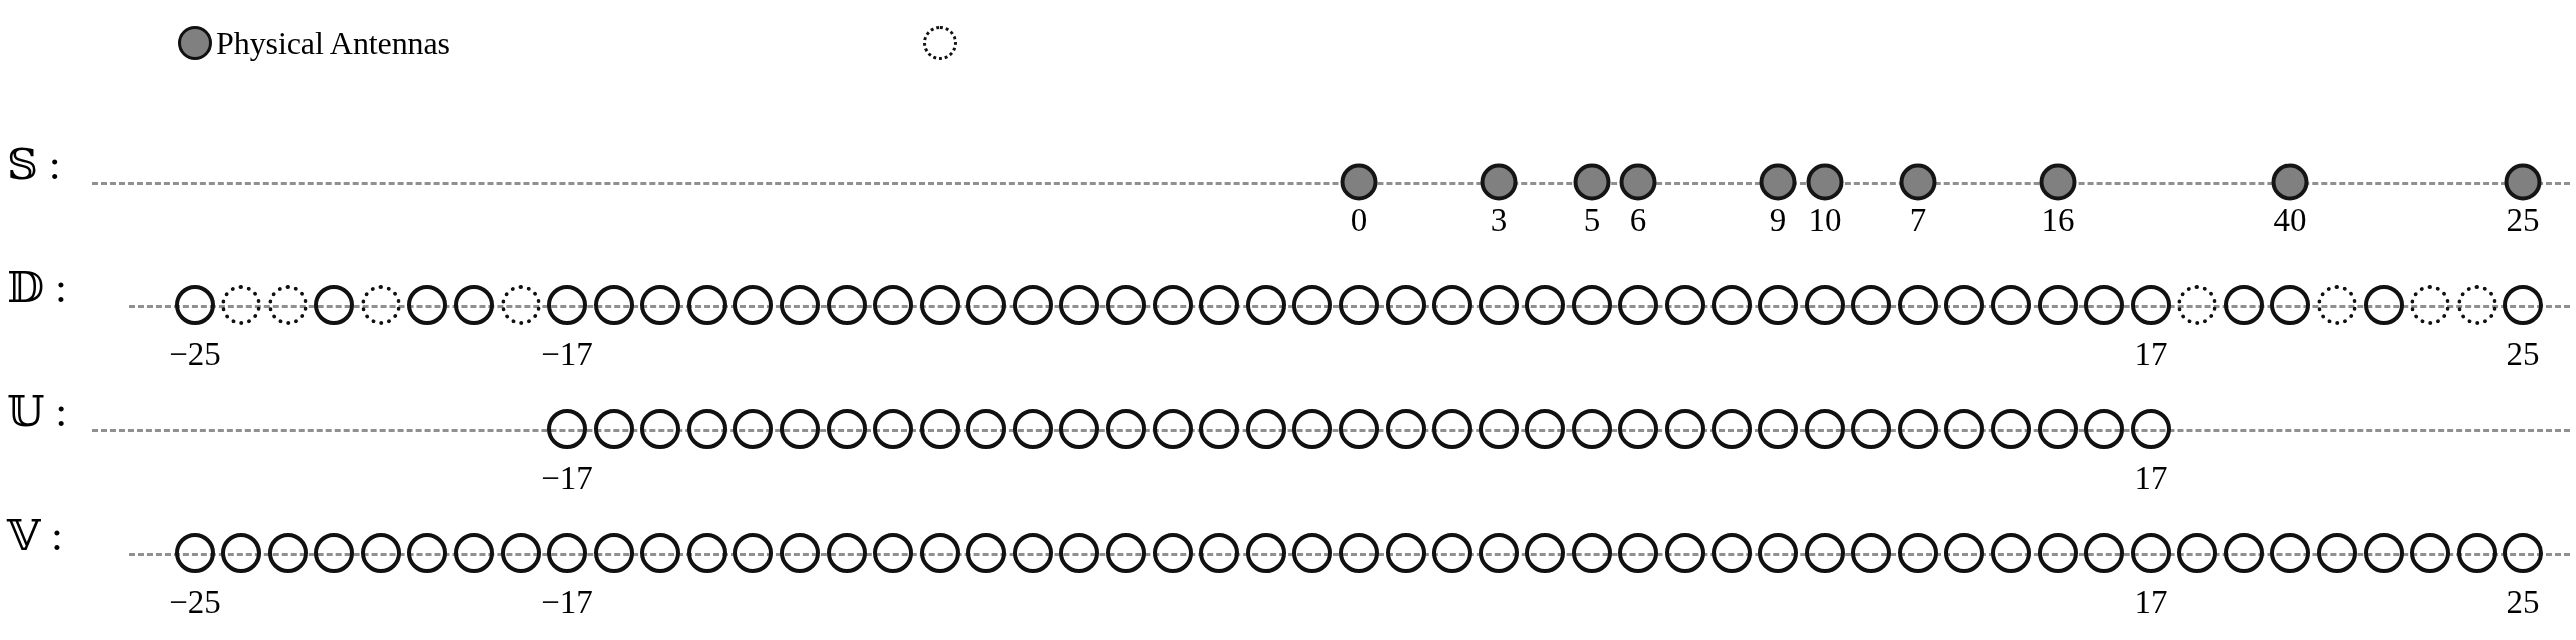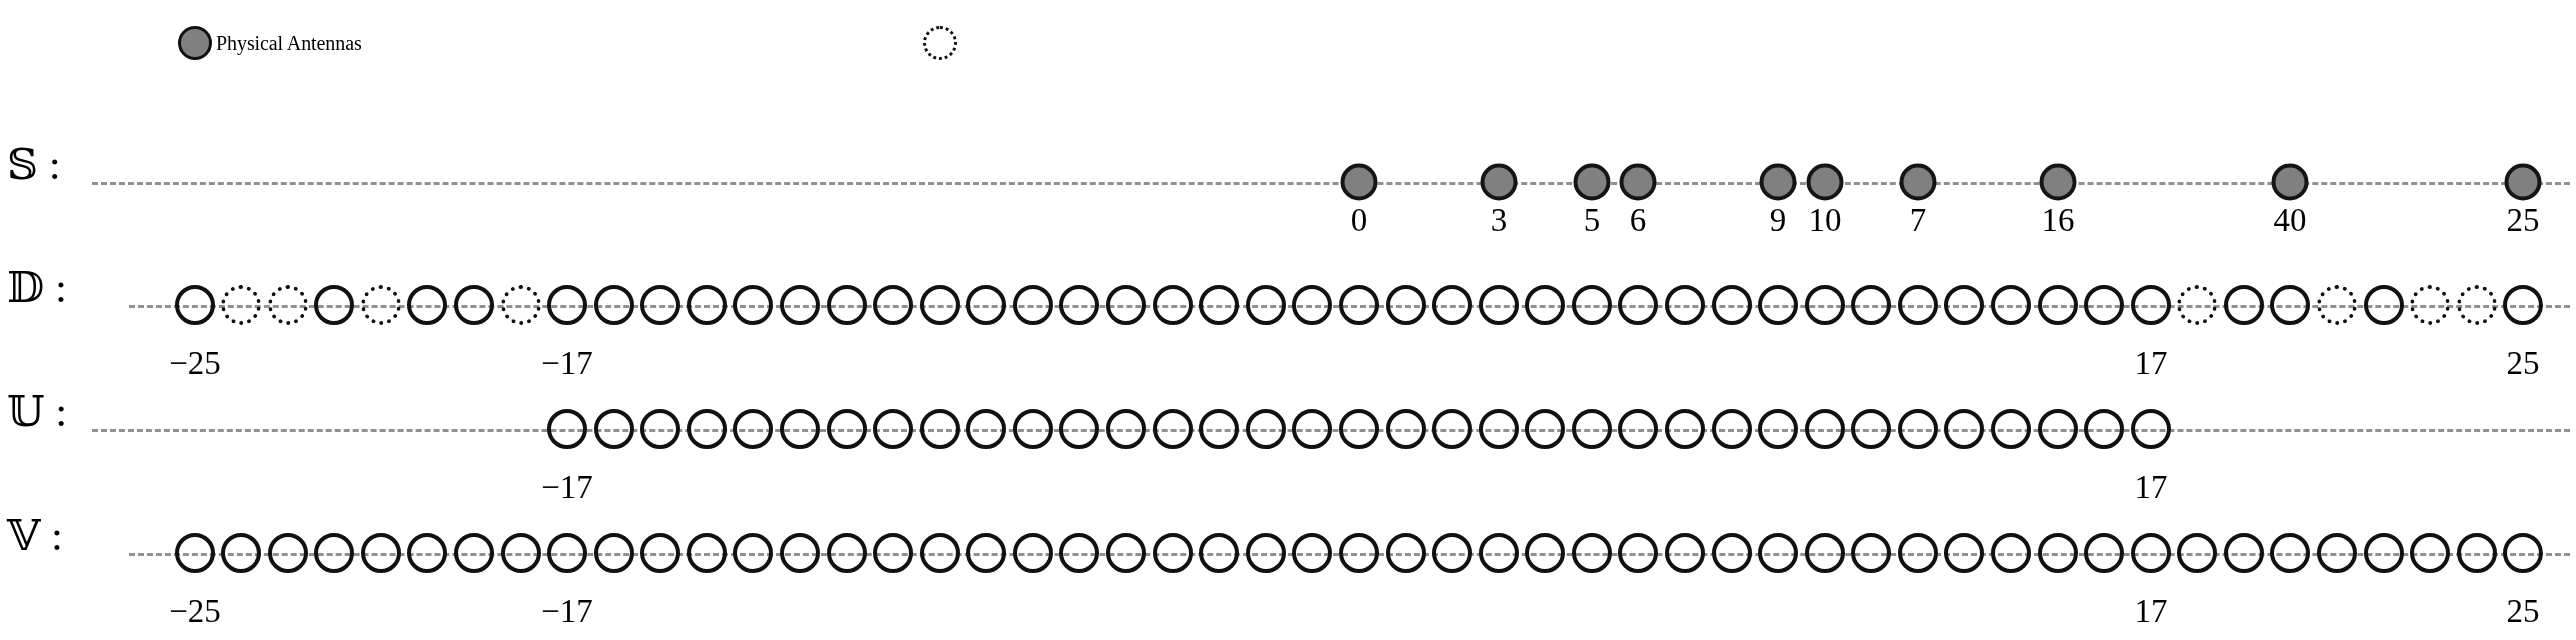--- a/index.html
+++ b/index.html
@@ -54,21 +54,21 @@
   }
   .glyph-virtual {
     border: 3.4px solid #111111;
     background: transparent;
   }
   .glyph-interpolated {
     border: 3.4px dotted #111111;
     background: transparent;
   }
   .legend-label {
-    font-size: 20px;
+    font-size: 32px;
     line-height: 1;
     letter-spacing: -0.1px;
   }
 
   
   .row {
     position: absolute;
     left: 0;
     width: 2576px;
     height: 121px;
@@ -120,21 +120,21 @@
   .node-interpolated {
     width: 40px;
     height: 40px;
     border: 4.1px dotted #111111;
     background: transparent;
   }
 
   
   .tick {
     position: absolute;
-    top: 107px;
+    top: 98px;
     transform: translateX(-50%);
     font-size: 33px;
     line-height: 1;
     white-space: nowrap;
   }
   .tick-S { top: 87px; }
 </style>
 </head>
 <body>
 

